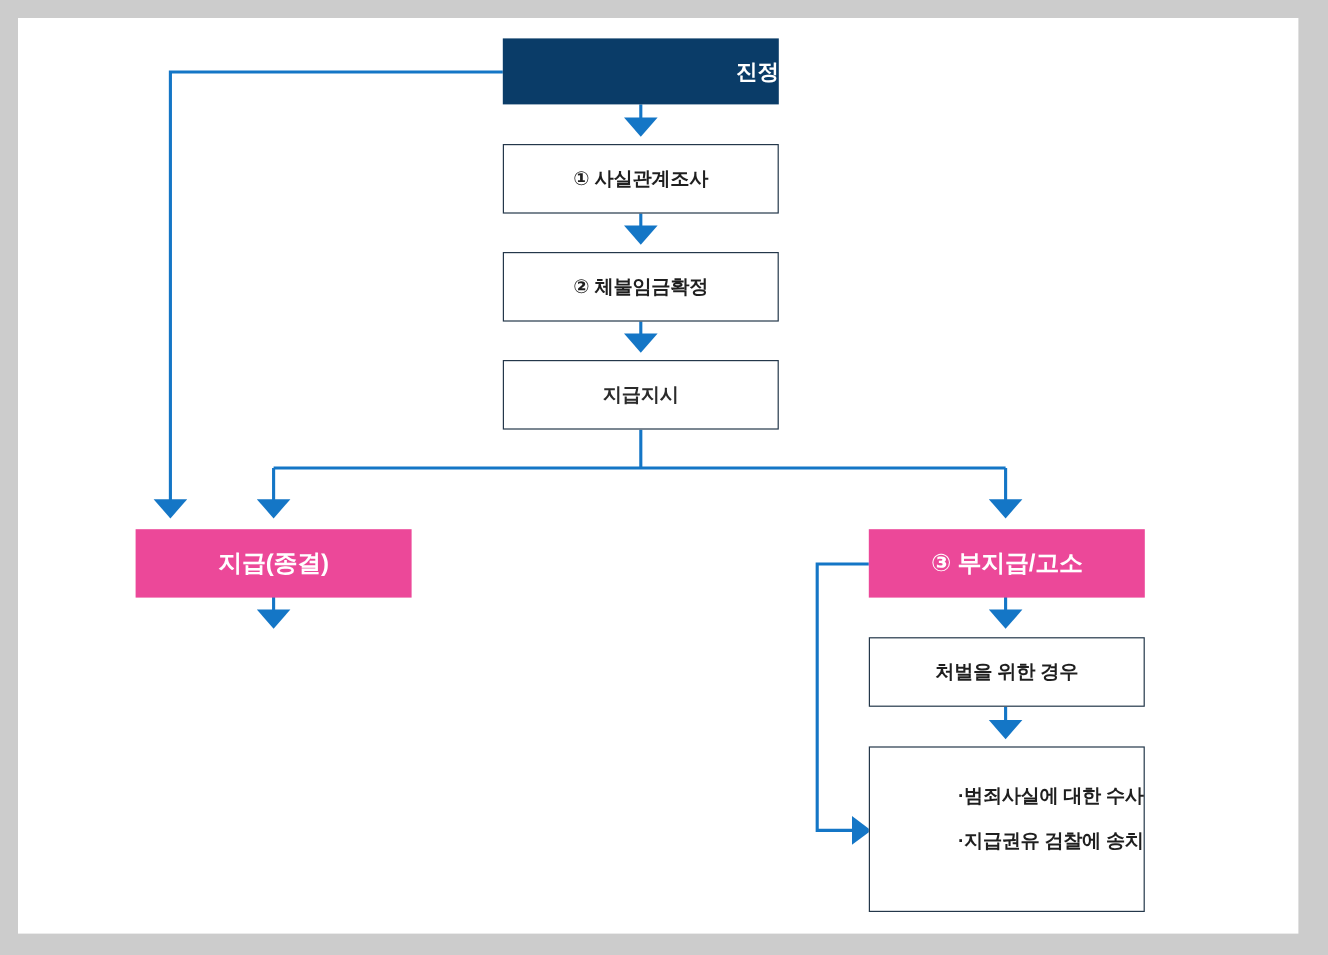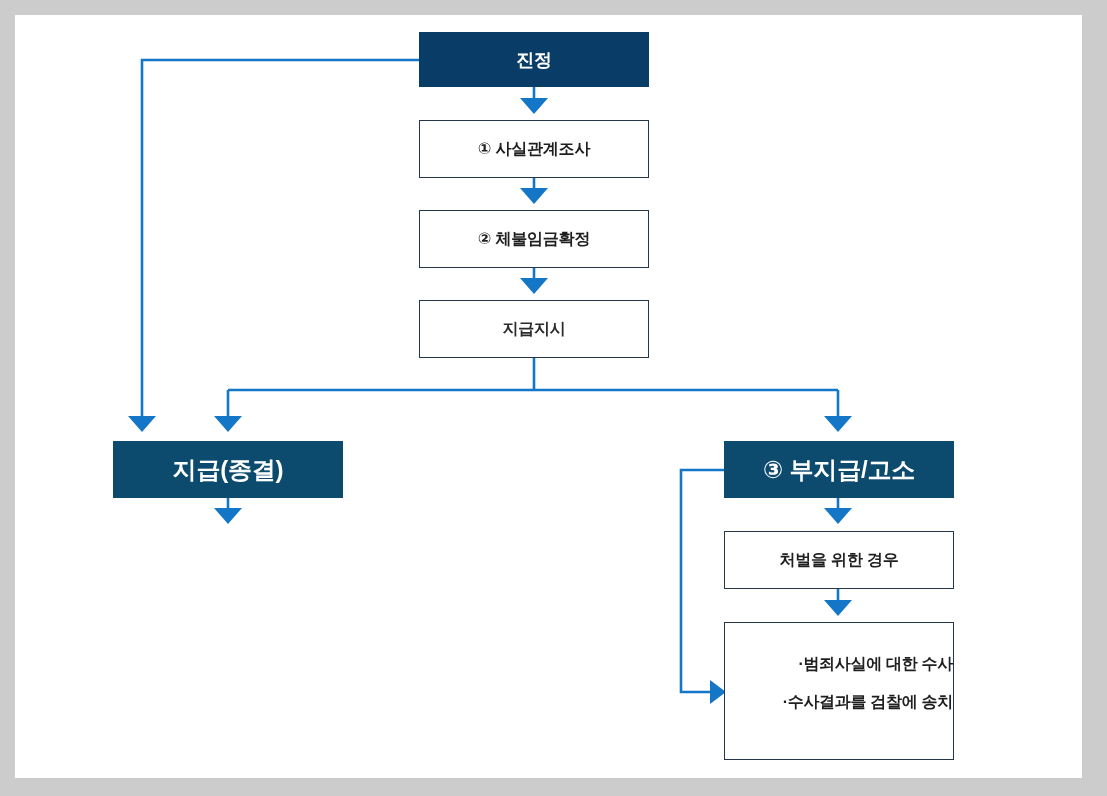--- a/index.html
+++ b/index.html
@@ -51,24 +51,24 @@
     text-align: center;
     letter-spacing: -0.2px;
   }
   .node.filled-dark {
     background: #0a3c68;
     color: #ffffff;
     font-weight: bold;
     font-size: 18px;
   }
   .node.filled-blue {
-    background: #0c4a6e;
+    background: #ec4899;
     color: #ffffff;
     font-weight: bold;
-    font-size: 24px;
+    font-size: 20px;
   }
   .node.outline {
     background: #ffffff;
     border: 1.6px solid #24374a;
     color: #1f1f1f;
     font-weight: bold;
     font-size: 16px;
   }
   .node.outline.light {
     font-weight: bold;
@@ -142,21 +142,21 @@
     <div class="arrowhead" style="left:520px; top:188px;"></div>
     <div class="arrowhead" style="left:520px; top:278px;"></div>
     <div class="arrowhead" style="left:128px; top:416px;"></div>
     <div class="arrowhead" style="left:214px; top:416px;"></div>
     <div class="arrowhead" style="left:824px; top:416px;"></div>
     <div class="arrowhead" style="left:214px; top:508px;"></div>
     <div class="arrowhead" style="left:824px; top:508px;"></div>
     <div class="arrowhead" style="left:824px; top:600px;"></div>
     <div class="arrowhead right" style="left:710px; top:680px;"></div>
 
-    <div class="node filled-dark" style="left:419px; top:32px; width:230px; height:55px;">
+    <div class="node filled-dark" style="left:419px; top:32px; width:230px; height:55px;justify-content:flex-end;">
       <span>진정</span>
     </div>
 
     <div class="node outline" style="left:419px; top:210px; width:230px; height:58px;">
       <span>② 체불임금확정</span>
     </div>
 
     <div class="node outline" style="left:419px; top:120px; width:230px; height:58px;">
       <span>① 사실관계조사</span>
     </div>
@@ -176,18 +176,18 @@
 
     <div class="node filled-blue" style="left:724px; top:441px; width:230px; height:57px;">
       <span>③ 부지급/고소</span>
     </div>
 
     <div class="node outline bullets" style="left:724px; top:622px; width:230px; height:138px;">
       <div class="bullet-line">
         <span class="dot">·</span><span>범죄사실에 대한 수사</span>
       </div>
       <div class="bullet-line">
-        <span class="dot">·</span><span>수사결과를 검찰에 송치</span>
+        <span class="dot">·</span><span>지급권유 검찰에 송치</span>
       </div>
     </div>
 
   </div>
 </div>
 
 </body></html>

